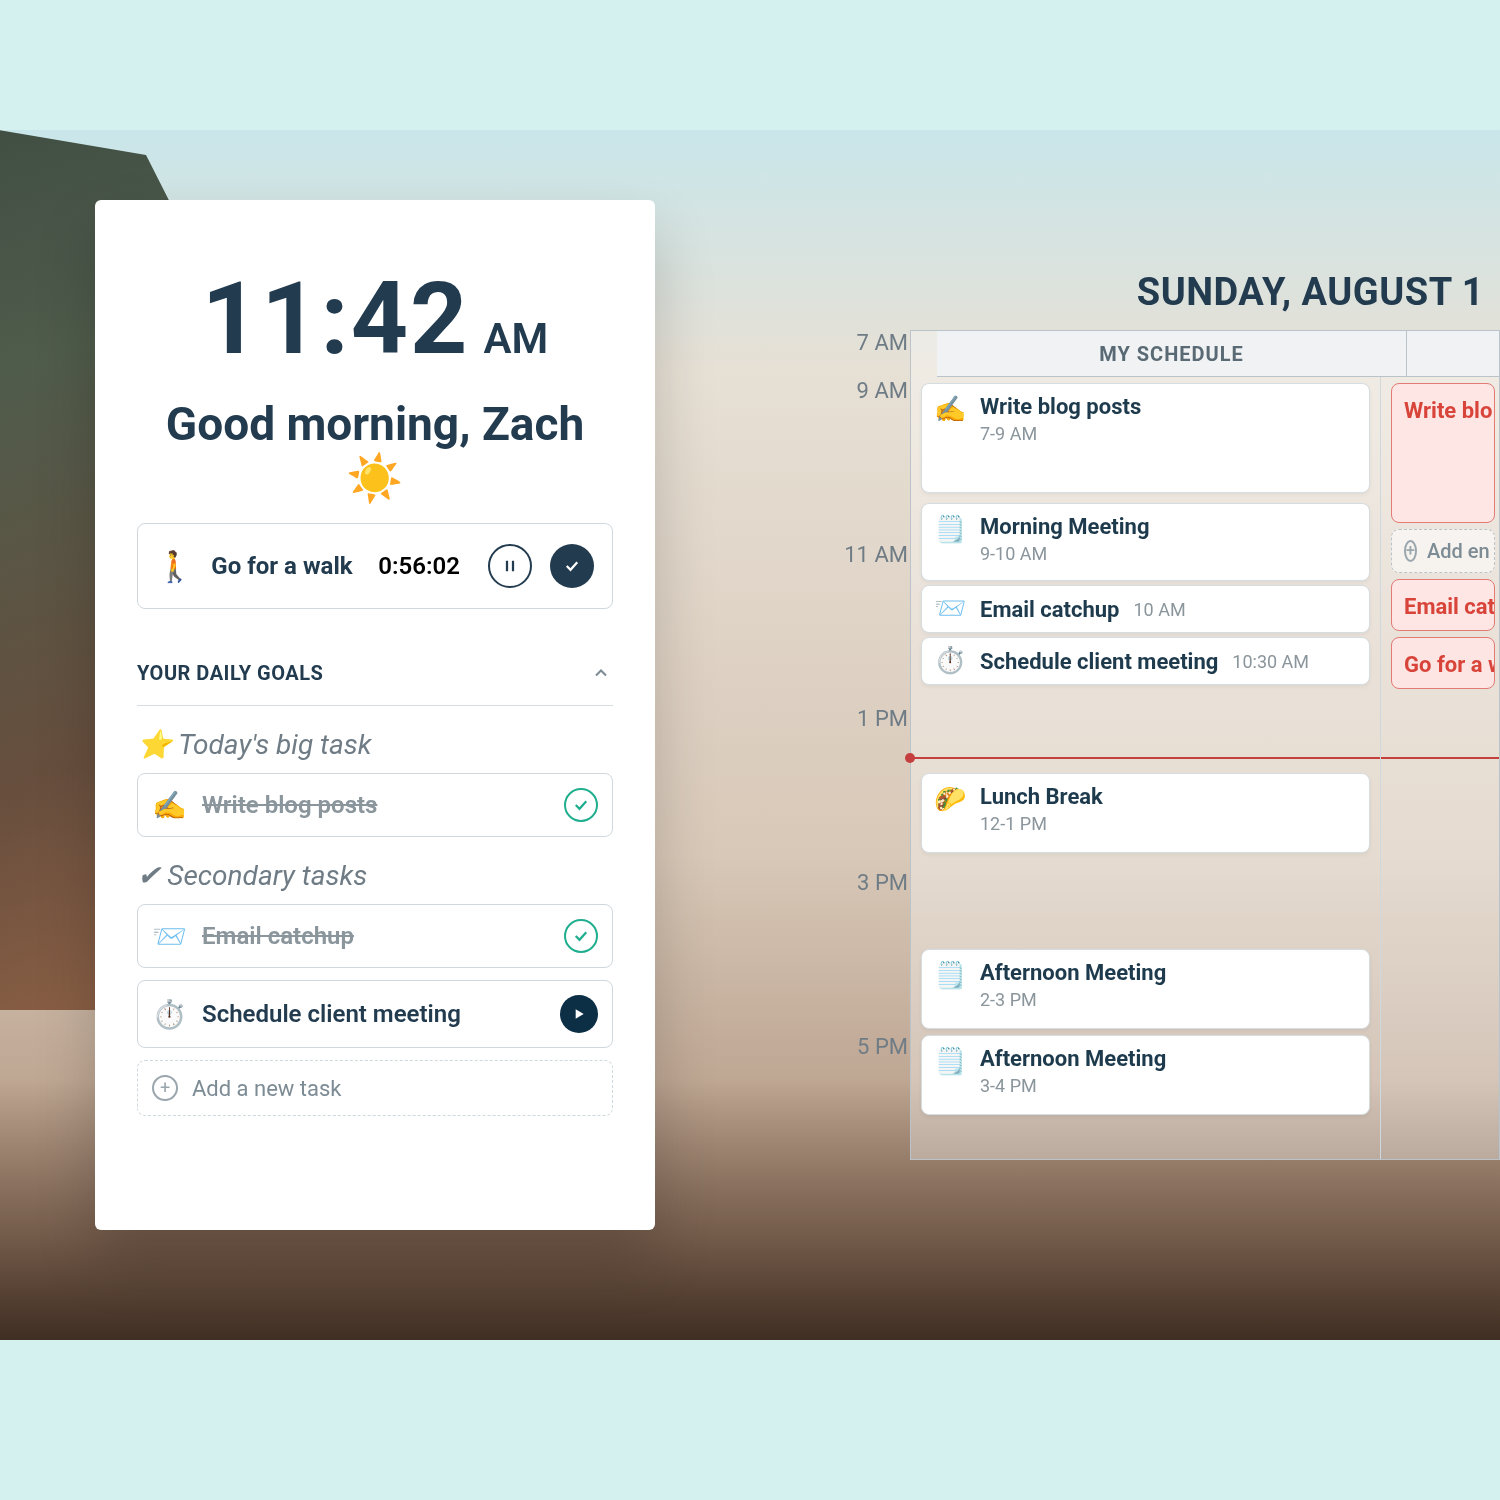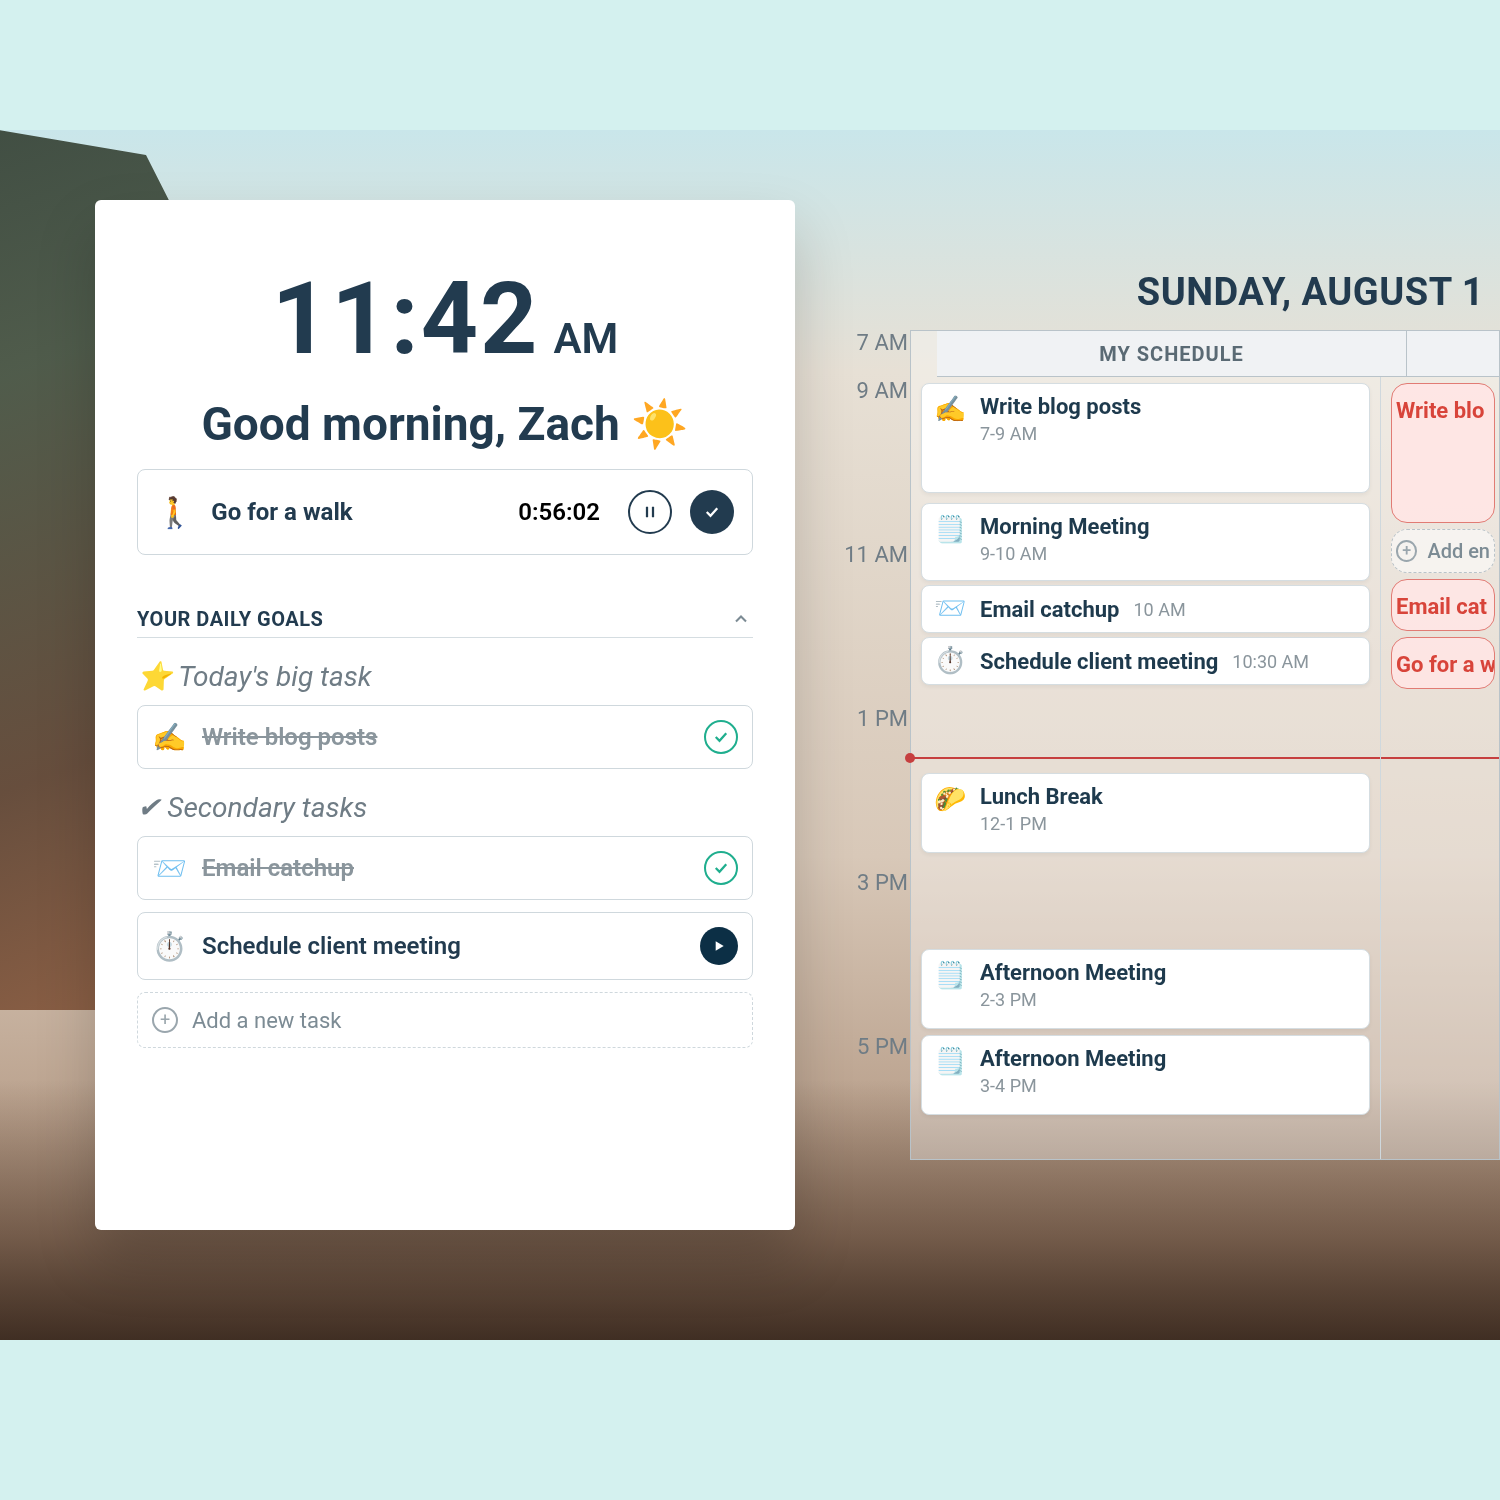--- a/index.html
+++ b/index.html
@@ -27,21 +27,21 @@
   .trees {
     position: absolute;
     left: 0; bottom: 0; width: 1500px; height: 260px;
     background: linear-gradient(180deg, rgba(90,60,40,.0) 0%, rgba(60,40,28,.5) 60%, rgba(40,26,18,.8) 100%);
   }
 
   
   .card {
     position: absolute;
     left: 95px; top: 70px;
-    width: 700px;
+    width: 560px;
     min-height: 1030px;
     background: #ffffff;
     border-radius: 6px;
     box-shadow: 0 30px 60px rgba(0,0,0,.18);
     padding: 60px 42px 70px 42px;
   }
   .clock-row {
     display: flex; align-items: baseline; justify-content: center;
     gap: 14px;
     color: #223b4f;
@@ -52,21 +52,21 @@
     margin-top: 20px;
     text-align: center;
     font-size: 46px; font-weight: 700; color: #223b4f;
   }
 
   .section-label {
     margin-top: 52px;
     font-size: 20px; font-weight: 700; letter-spacing: .5px;
     color: #223b4f;
   }
-  .section-row { display:flex; align-items:center; justify-content:space-between; margin-top: 52px; border-bottom:1px solid #d5dde1; padding-bottom:6px;}
+  .section-row { display:flex; align-items:center; justify-content:space-between; margin-top: 52px; border-bottom:1px solid #d5dde1; padding-bottom:20px;}
   .section-row .section-label { margin-top:0; }
   .chev {
     width: 24px; height: 24px; display:flex; align-items:center; justify-content:center;
     color:#7c8b94; cursor:pointer;
   }
 
   .focus-box {
     margin-top: 18px;
     border: 1.5px solid #cfd8dd;
     border-radius: 8px;
@@ -183,21 +183,21 @@
   .ev .emoji { font-size:26px; width:32px; text-align:center; line-height:1.2; }
   .ev .txt .t  { font-size:22px; font-weight:700; color:#1e3a4d; }
   .ev .txt .s  { font-size:18px; color:#8a959c; margin-top:4px;}
   .ev.inline-row { align-items:center; }
   .ev.inline-row .txt { display:flex; align-items:center; gap:14px;}
   .ev.inline-row .txt .s { margin-top:0; }
 
   .ev-alt {
     position:absolute; left:10px; right:4px;
     border:1.5px solid #e17b74; background:rgba(255,230,228,.9);
-    border-radius:16px; padding:14px 4px;
+    border-radius:8px; padding:14px 12px;
     color:#d8443a; font-size:22px; font-weight:700;
     overflow:hidden; white-space:nowrap;
   }
   .ev-alt.dashed { border-style:dashed; border-color:#b9c3c9; background:rgba(255,255,255,.55); color:#7c8b94; font-weight:500; display:flex; align-items:center; gap:10px; font-size:20px;}
   .nowline {
     position:absolute; left:0; right:0; height:0;
     border-top:2.5px solid #c63f3f;
   }
   .nowline::before{
     content:""; position:absolute; left:-6px; top:-6px;

